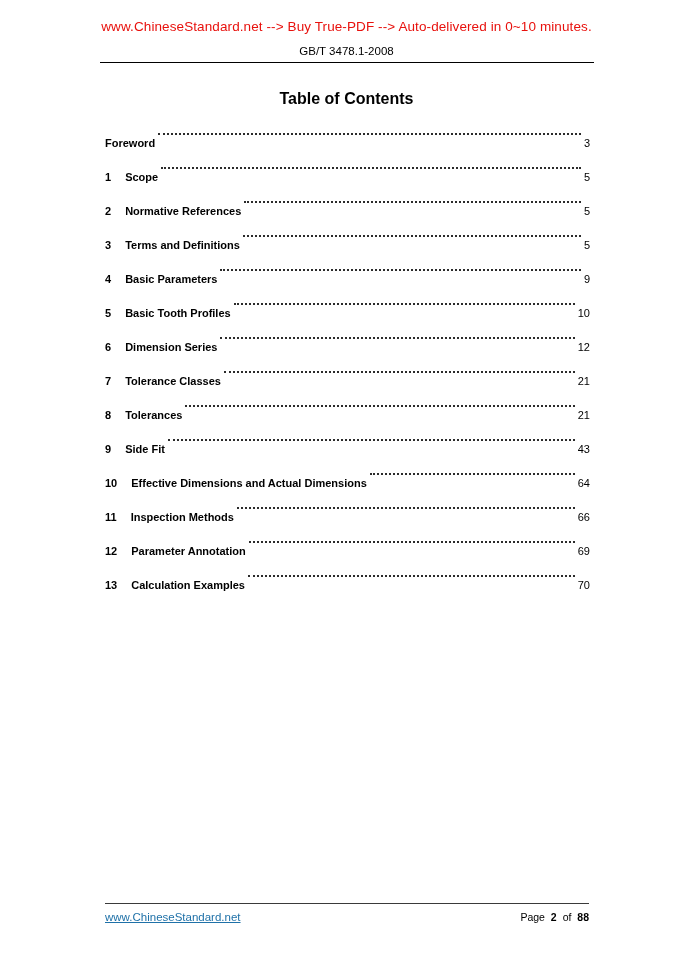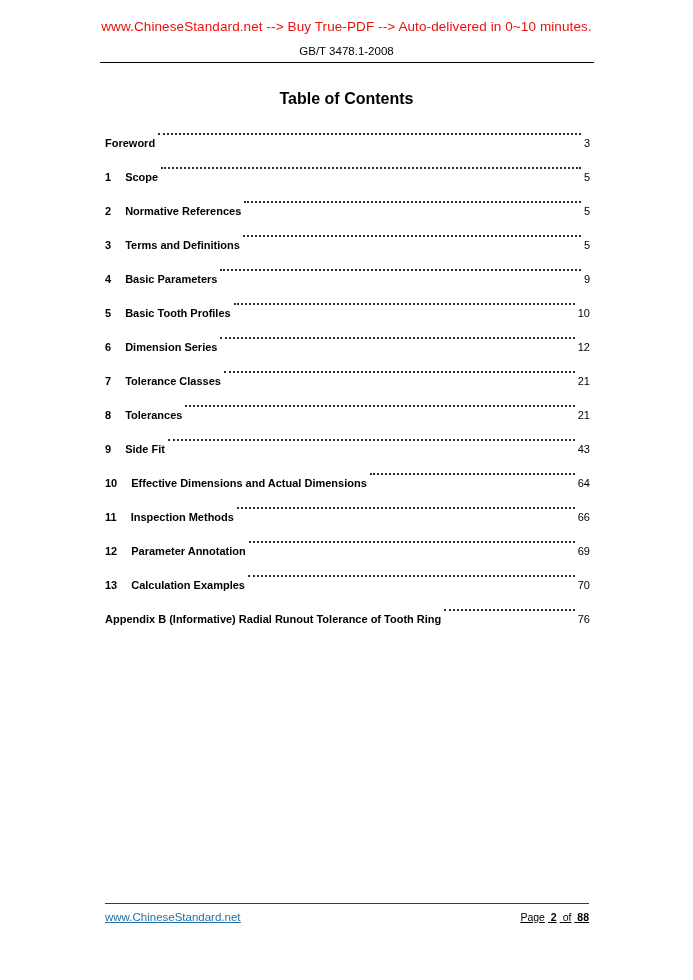--- a/index.html
+++ b/index.html
@@ -66,21 +66,20 @@
     left: 105px;
     right: 104px;
     top: 903px;
   }
   .footer-rule { border-top: 1px solid #3a3a3a; }
   .footer-row {
     margin-top: 7px;
     display: flex;
     justify-content: space-between;
     align-items: baseline;
-    text-decoration: underline;
   }
   .footer-link {
     color: #1f71a8;
     font-size: 11.5px;
     text-decoration: underline;
     cursor: pointer;
   }
   .footer-page { font-size: 10.5px; }
   .footer-page span { margin-right: 3px; }
   .footer-page span:last-child { margin-right: 0; }
@@ -193,26 +192,20 @@
     </div>
 
     <div class="toc-row">
       <span class="toc-num">13</span>
       <span class="toc-label">Calculation Examples</span>
       <span class="toc-leader"></span>
       <span class="toc-page">70</span>
     </div>
 
 
-    <div class="toc-row">
-
-      <span class="toc-label">Appendix B (Informative) Radial Runout Tolerance of Tooth Ring</span>
-      <span class="toc-leader"></span>
-      <span class="toc-page">76</span>
-    </div>
 
 
   </div>
 
   <div class="footer">
     <div class="footer-rule"></div>
     <div class="footer-row">
       <span class="footer-link">www.ChineseStandard.net</span>
       <span class="footer-page">
         <span>Page</span>

